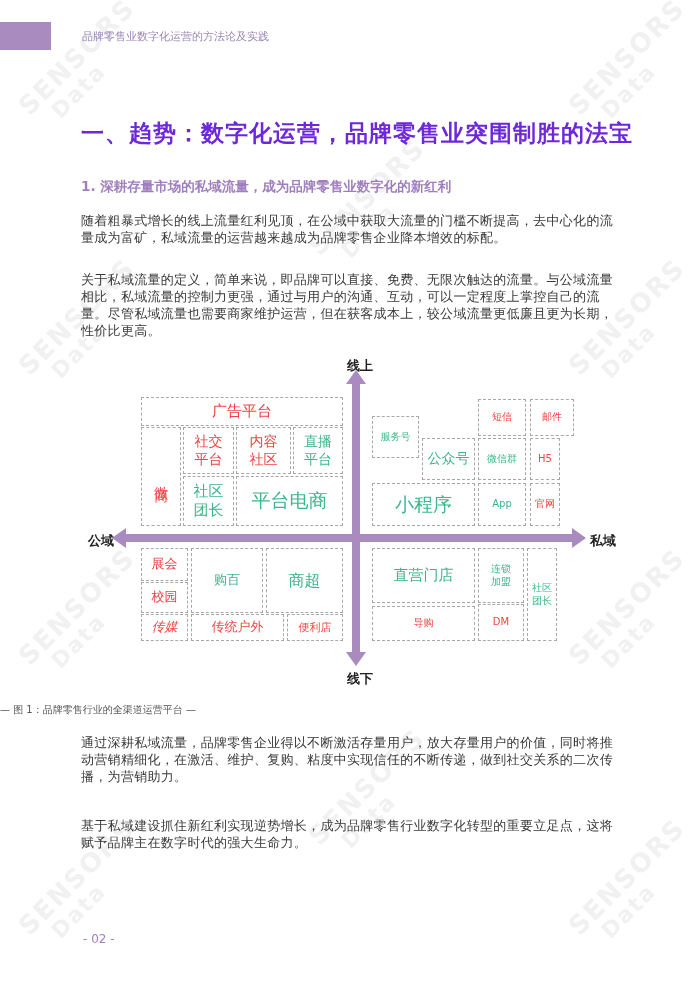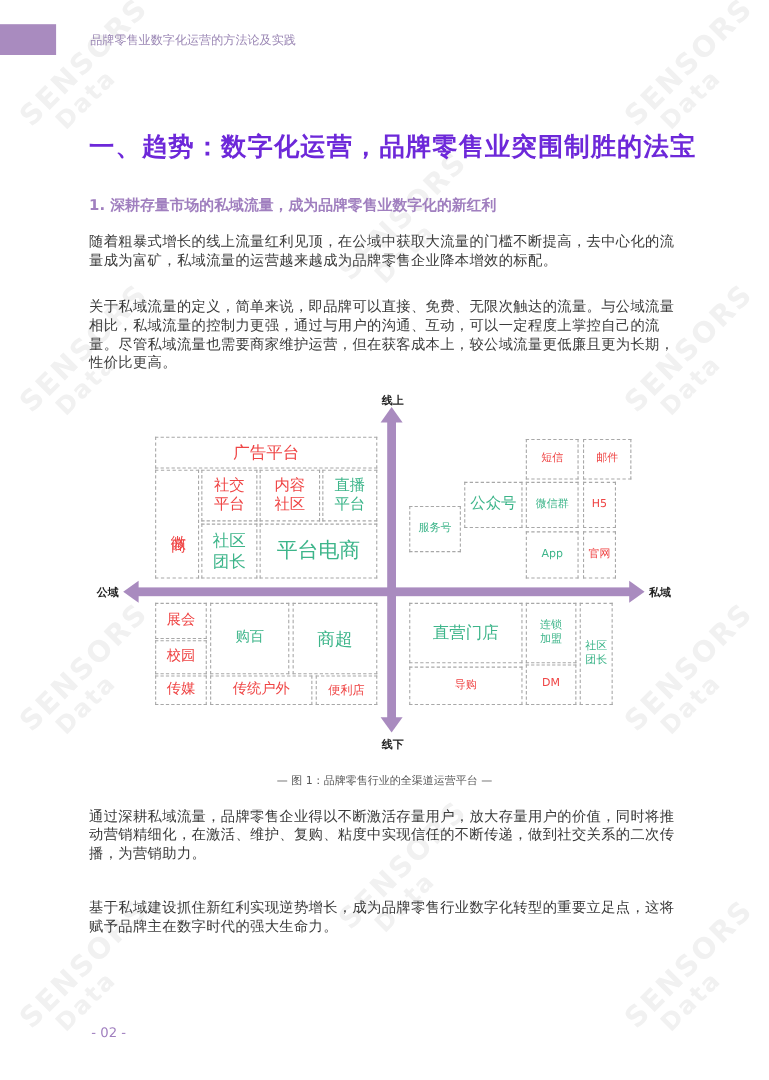--- a/index.html
+++ b/index.html
@@ -10,22 +10,22 @@
   .wm .sub { display:block; font-size:22px; margin-left:20px; }
   .header-block { position:absolute; left:0; top:22px; width:51px; height:28px; background:#a98bbf; }
   .header-title { position:absolute; left:82px; top:29px; font-size:11px; color:#9a86b4; }
   .h1 { position:absolute; left:81px; top:118px; font-size:23px; font-weight:bold; color:#6d28d9; letter-spacing:1px; white-space:nowrap; }
   .h2 { position:absolute; left:81px; top:178px; font-size:13.5px; font-weight:bold; color:#a07fbf; white-space:nowrap; }
   .para { position:absolute; left:81px; width:540px; font-size:13px; line-height:17px; color:#3a3a3a; letter-spacing:0.3px; }
   .diagram { position:absolute; left:0; top:0; width:699px; height:700px; z-index:1; }
   .box { position:absolute; border:1px dashed #a8a8a8; box-sizing:border-box; display:flex; align-items:center;
          justify-content:center; text-align:center; color:#ef4444; line-height:1.25; background:rgba(255,255,255,0.6); }
   .g { color:#3db58a; }
-  .axis-label { position:absolute; font-size:10px; font-weight:bold; color:#222; white-space:nowrap; }
-  .caption { position:absolute; top:703px; left:0; width:699px; text-align:center; font-size:10px; color:#555; }
+  .axis-label { position:absolute; font-size:13px; font-weight:bold; color:#222; white-space:nowrap; }
+  .caption { position:absolute; top:703px; left:0; width:699px; text-align:left; font-size:10px; color:#555; }
   .pagenum { position:absolute; left:83px; top:932px; font-size:12px; color:#a07fbf; }
 </style>
 </head>
 <body>
 
 <div class="wm" style="left:10px;top:40px;"><span>SENSORS</span><span class="sub">Data</span></div>
 <div class="wm" style="left:560px;top:40px;"><span>SENSORS</span><span class="sub">Data</span></div>
 <div class="wm" style="left:10px;top:300px;"><span>SENSORS</span><span class="sub">Data</span></div>
 <div class="wm" style="left:300px;top:180px;"><span>SENSORS</span><span class="sub">Data</span></div>
 <div class="wm" style="left:560px;top:300px;"><span>SENSORS</span><span class="sub">Data</span></div>
@@ -64,32 +64,33 @@
   <div class="box" style="left:141px;top:397px;width:202px;height:29px;font-size:15px;">广告平台</div>
   <div class="box" style="left:141px;top:427px;width:40px;height:99px;font-size:14px;writing-mode:vertical-rl;letter-spacing:2px;">微商</div>
   <div class="box" style="left:183px;top:427px;width:51px;height:47px;font-size:14px;padding:0 10px;">社交平台</div>
   <div class="box" style="left:236px;top:427px;width:55px;height:47px;font-size:14px;padding:0 12px;">内容社区</div>
   <div class="box g" style="left:293px;top:427px;width:50px;height:47px;font-size:14px;padding:0 10px;">直播平台</div>
   <div class="box g" style="left:183px;top:476px;width:51px;height:50px;font-size:15px;padding:0 9px;">社区团长</div>
   <div class="box g" style="left:236px;top:476px;width:107px;height:50px;font-size:19px;text-align:center;">平台电商</div>
 
   <div class="box" style="left:478px;top:399px;width:48px;height:37px;font-size:10px;">短信</div>
   <div class="box" style="left:530px;top:399px;width:44px;height:37px;font-size:10px;">邮件</div>
-  <div class="box g" style="left:372px;top:460px;width:47px;height:42px;font-size:10px;">服务号</div>
+  <div class="box g" style="left:372px;top:416px;width:47px;height:42px;font-size:10px;">服务号</div>
   <div class="box g" style="left:422px;top:438px;width:53px;height:42px;font-size:14px;">公众号</div>
   <div class="box g" style="left:478px;top:438px;width:48px;height:42px;font-size:10px;">微信群</div>
   <div class="box" style="left:530px;top:438px;width:30px;height:42px;font-size:10px;">H5</div>
+  <div class="box g" style="left:372px;top:483px;width:103px;height:43px;font-size:19px;">小程序</div>
   <div class="box g" style="left:478px;top:483px;width:48px;height:43px;font-size:10px;">App</div>
   <div class="box" style="left:530px;top:483px;width:30px;height:43px;font-size:10px;">官网</div>
 
   <div class="box" style="left:141px;top:548px;width:47px;height:33px;font-size:13px;">展会</div>
   <div class="box" style="left:141px;top:582px;width:47px;height:31px;font-size:13px;">校园</div>
   <div class="box g" style="left:191px;top:548px;width:72px;height:65px;font-size:13px;">购百</div>
   <div class="box g" style="left:266px;top:548px;width:77px;height:65px;font-size:16px;">商超</div>
-  <div class="box" style="left:141px;top:614px;width:47px;height:27px;font-size:13px;">传媒</div>
+  <div class="box" style="left:141px;top:614px;width:47px;height:27px;font-size:13px;font-style:italic;">传媒</div>
   <div class="box" style="left:191px;top:614px;width:93px;height:27px;font-size:13px;">传统户外</div>
   <div class="box" style="left:287px;top:614px;width:56px;height:27px;font-size:11px;">便利店</div>
 
   <div class="box g" style="left:372px;top:548px;width:103px;height:55px;font-size:15px;">直营门店</div>
   <div class="box g" style="left:478px;top:548px;width:46px;height:55px;font-size:10px;padding:0 12px;">连锁加盟</div>
   <div class="box g" style="left:527px;top:548px;width:30px;height:93px;font-size:10px;padding:0 4px;">社区团长</div>
   <div class="box" style="left:372px;top:606px;width:103px;height:35px;font-size:10px;">导购</div>
   <div class="box" style="left:478px;top:604px;width:46px;height:37px;font-size:10px;">DM</div>
 </div>
 

